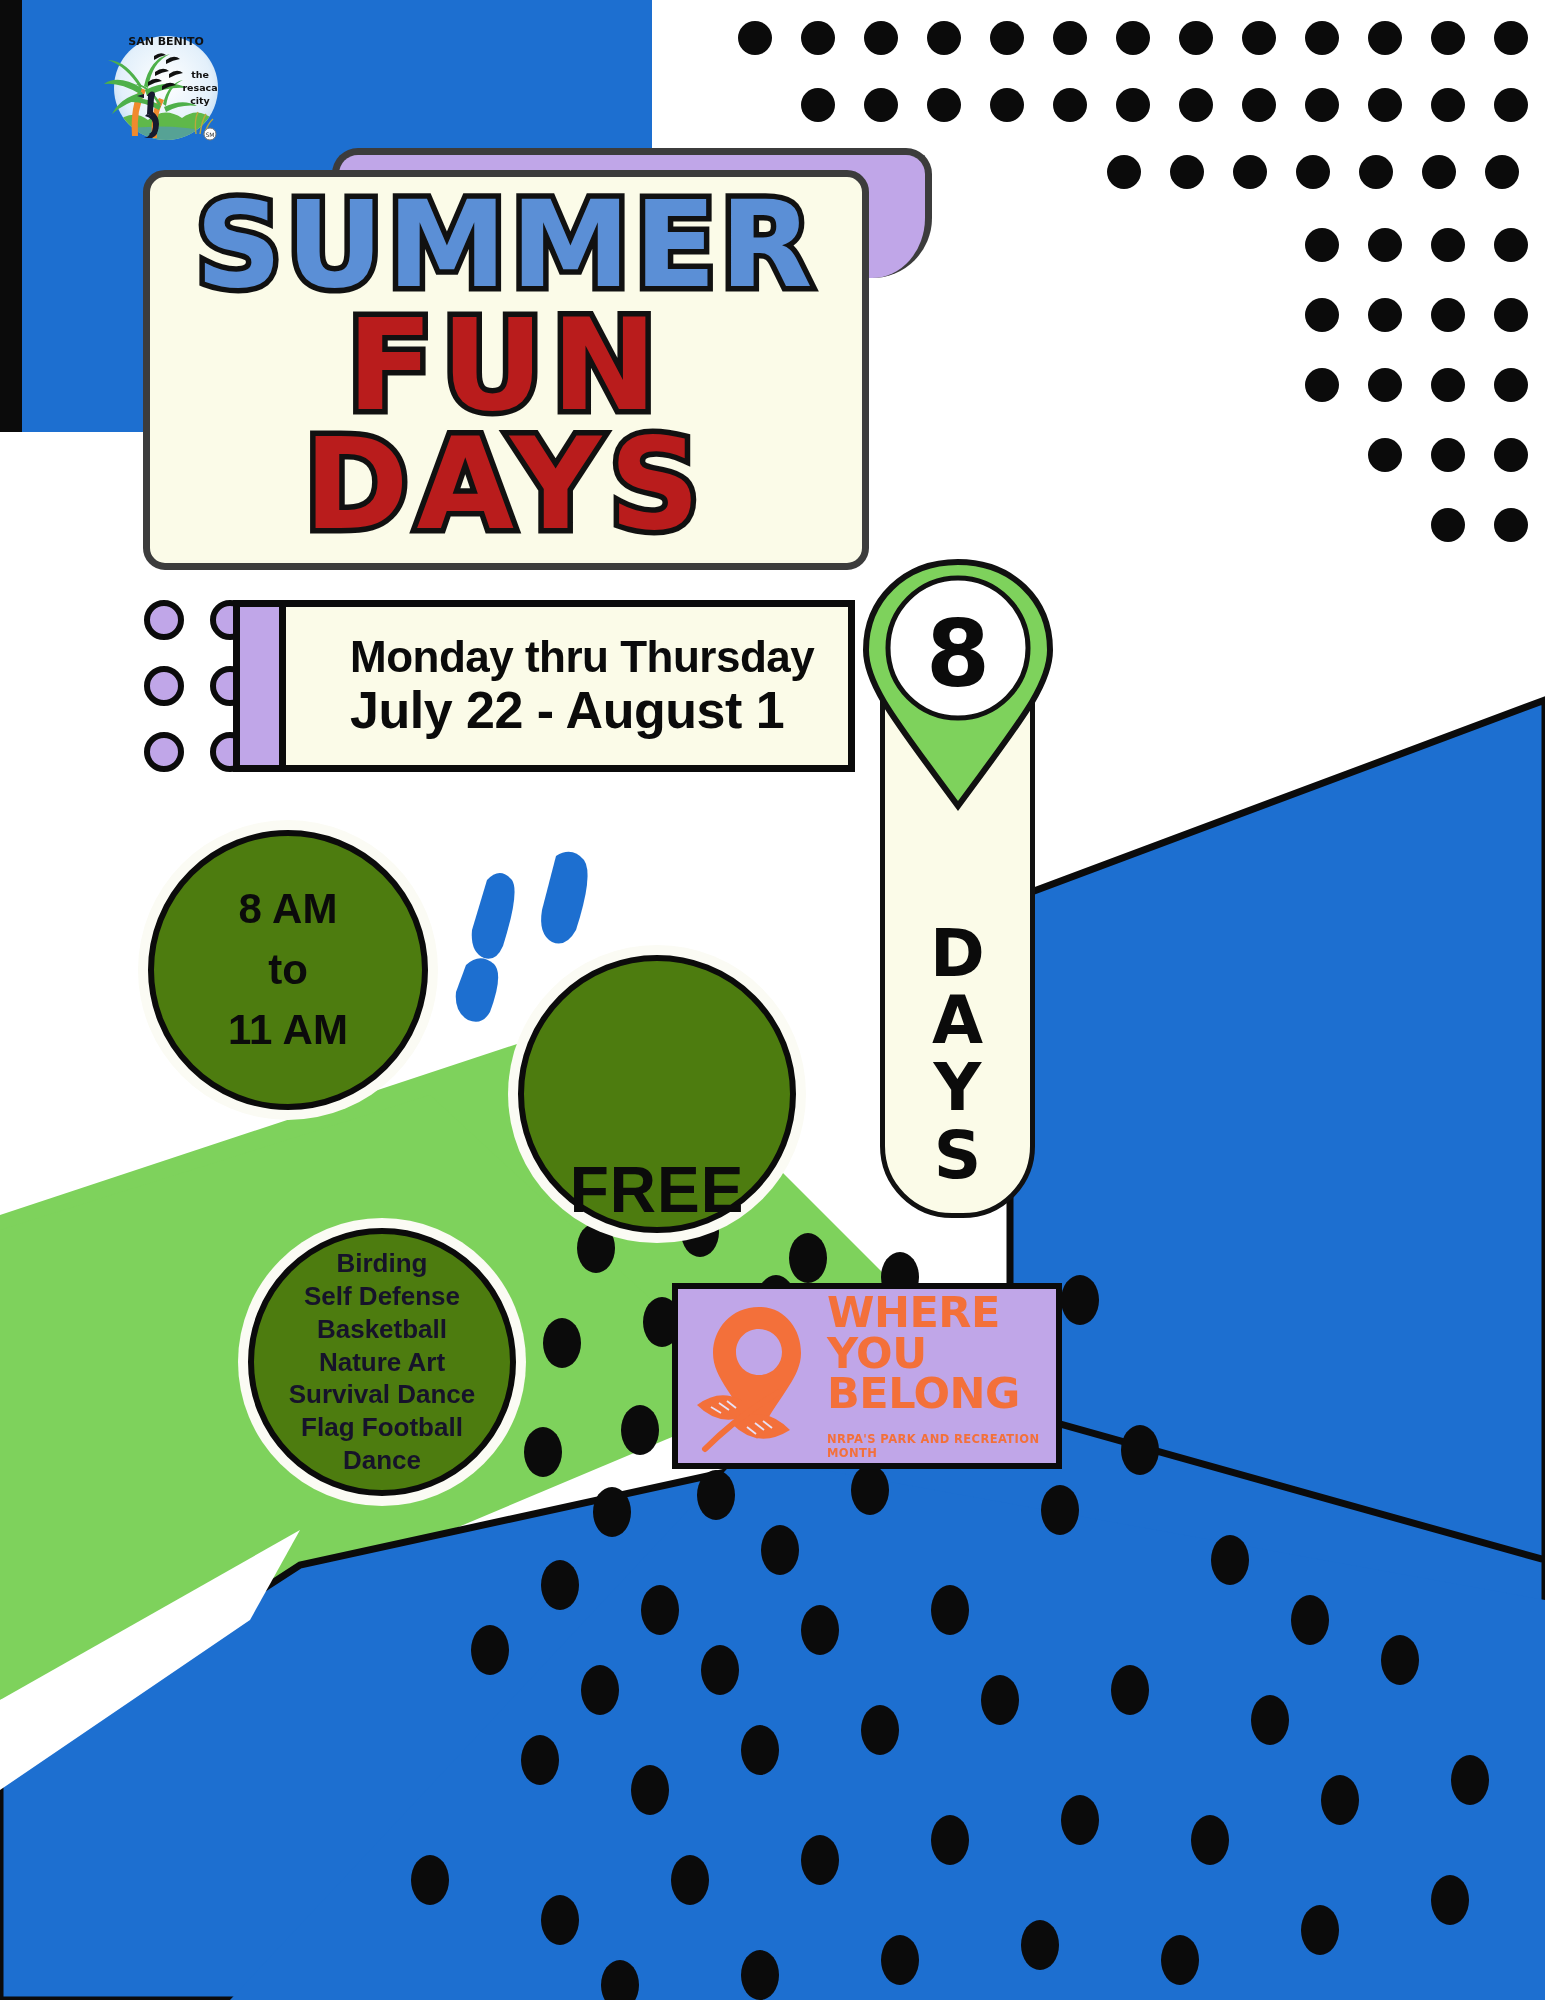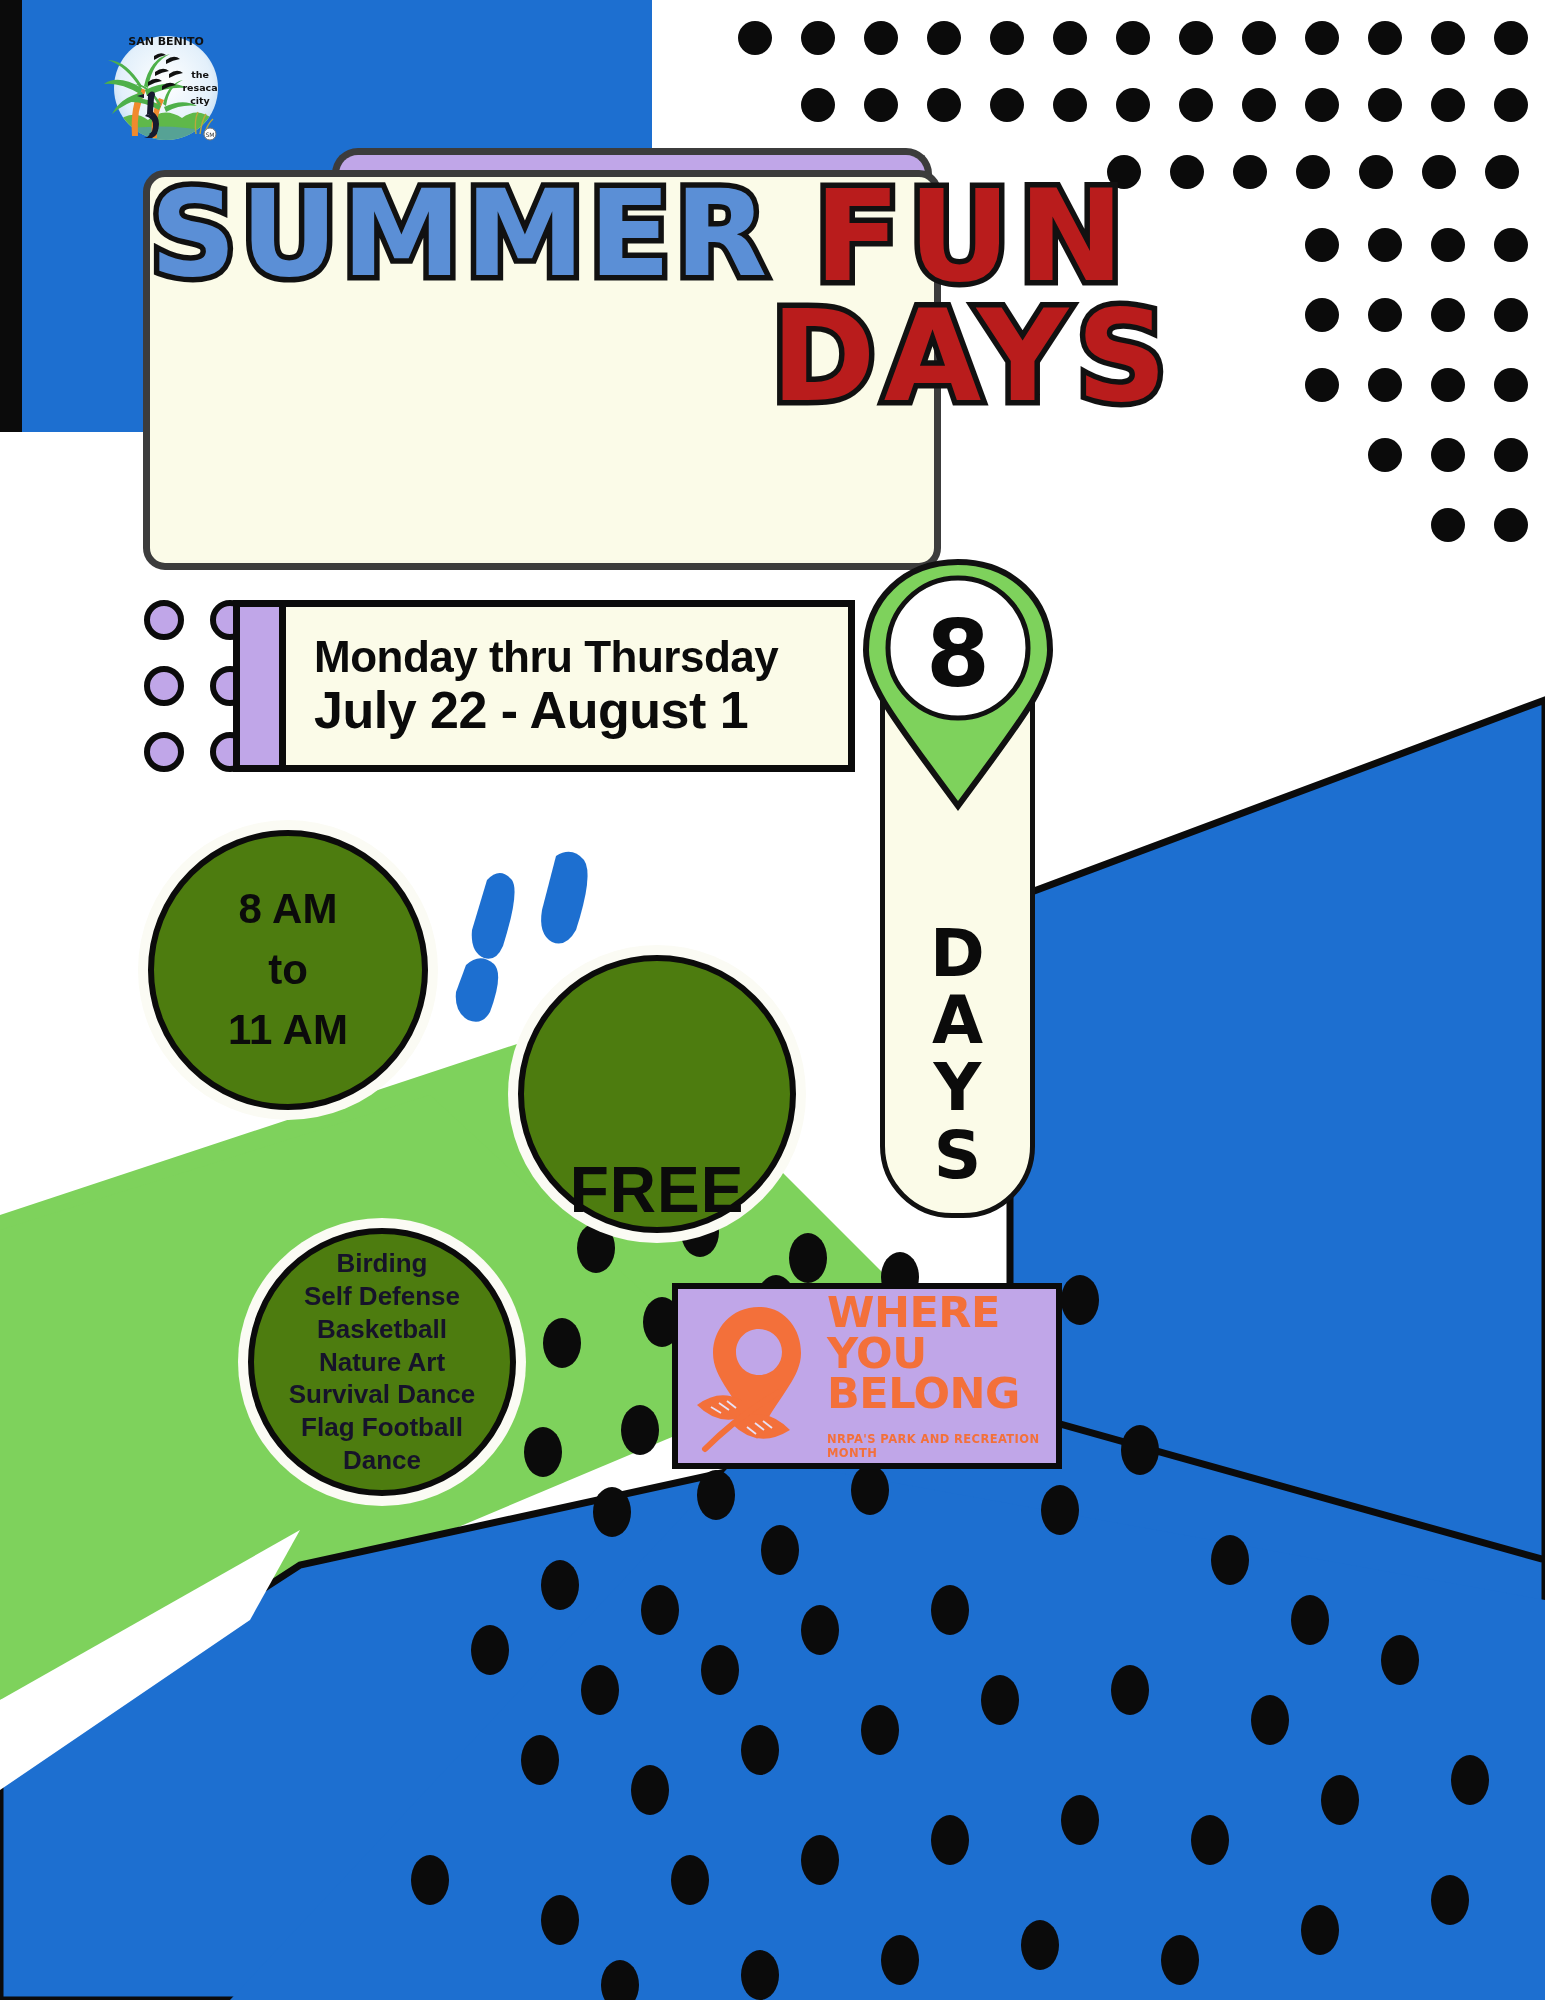--- a/index.html
+++ b/index.html
@@ -23,26 +23,26 @@
     border-radius:26px 26px 60px 60px;
     display:flex; flex-direction:column; align-items:center; justify-content:center;
     z-index:4;
     line-height:1.08;
   }
   .signup-tab span{
     font-size:40px; letter-spacing:1px; color:#0d0d0d; font-weight:400;
   }
 
   .title-card{
-    position:absolute; left:143px; top:170px; width:798px; height:400px;
+    position:absolute; left:143px; top:170px; width:726px; height:400px;
     background:#fbfbe8;
     border:7px solid #3c3c3c;
     border-radius:22px;
     z-index:5;
-    display:flex; flex-direction:row; justify-content:flex-start;
+    display:flex; flex-direction:column; justify-content:flex-end;
     padding-bottom:18px;
   }
   .t-summer, .t-fun{
     text-align:center;
     font-family:"DejaVu Sans", sans-serif;
     font-weight:bold;
     line-height:0.95;
     letter-spacing:4px;
   }
   .t-summer{
@@ -70,20 +70,21 @@
   }
   .date-accent{
     width:46px; height:100%; background:#c0a6e8;
     border-right:7px solid #0b0b0b;
     flex:0 0 auto;
   }
   .date-lines{
     flex:1; padding-left:28px;
     display:flex; flex-direction:column; justify-content:center;
     line-height:1.1;
+    margin-left:36px;
   }
   .date-lines .l1{ font-size:44px; font-weight:bold; color:#0b0b0b; letter-spacing:-0.5px;}
   .date-lines .l2{ font-size:52px; font-weight:bold; color:#0b0b0b; letter-spacing:-0.5px;}
 
   .dotgrid{
     position:absolute; left:144px; top:600px;
     display:grid; grid-template-columns:repeat(2,44px); grid-template-rows:repeat(3,44px);
     gap:22px 22px; z-index:6;
   }
   .dotgrid i{

